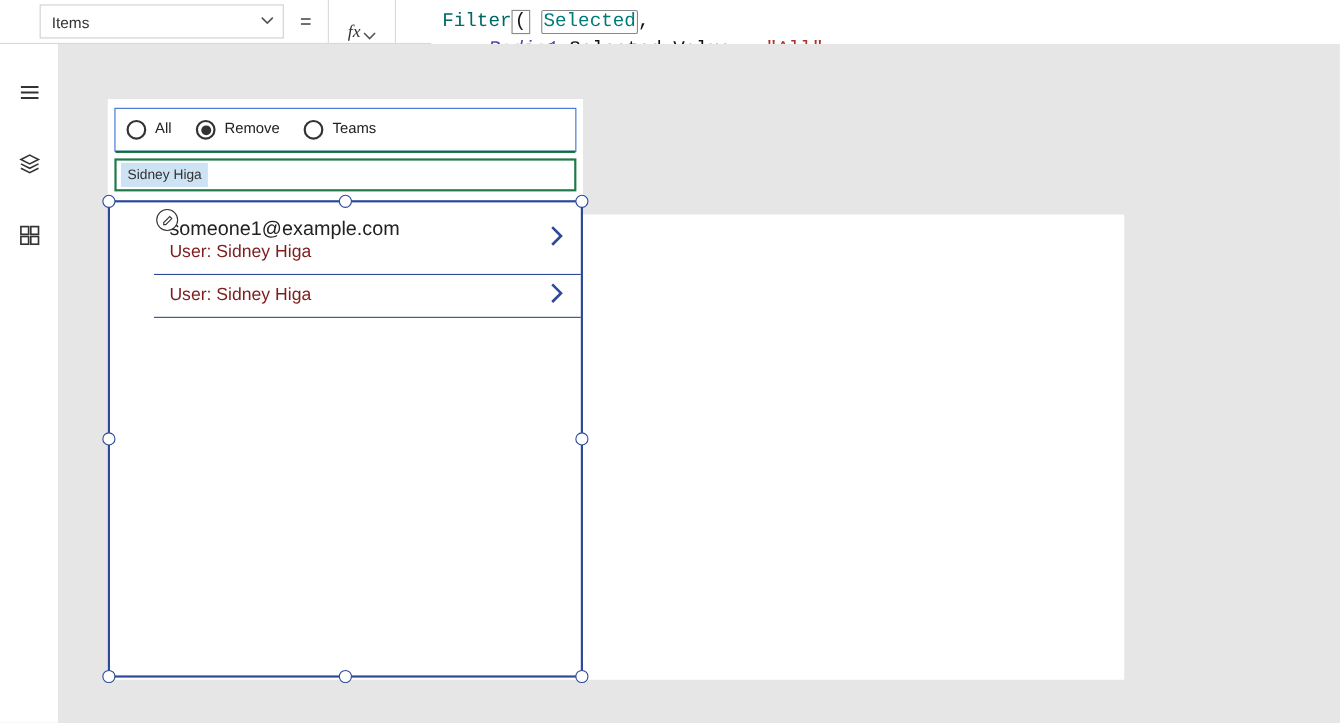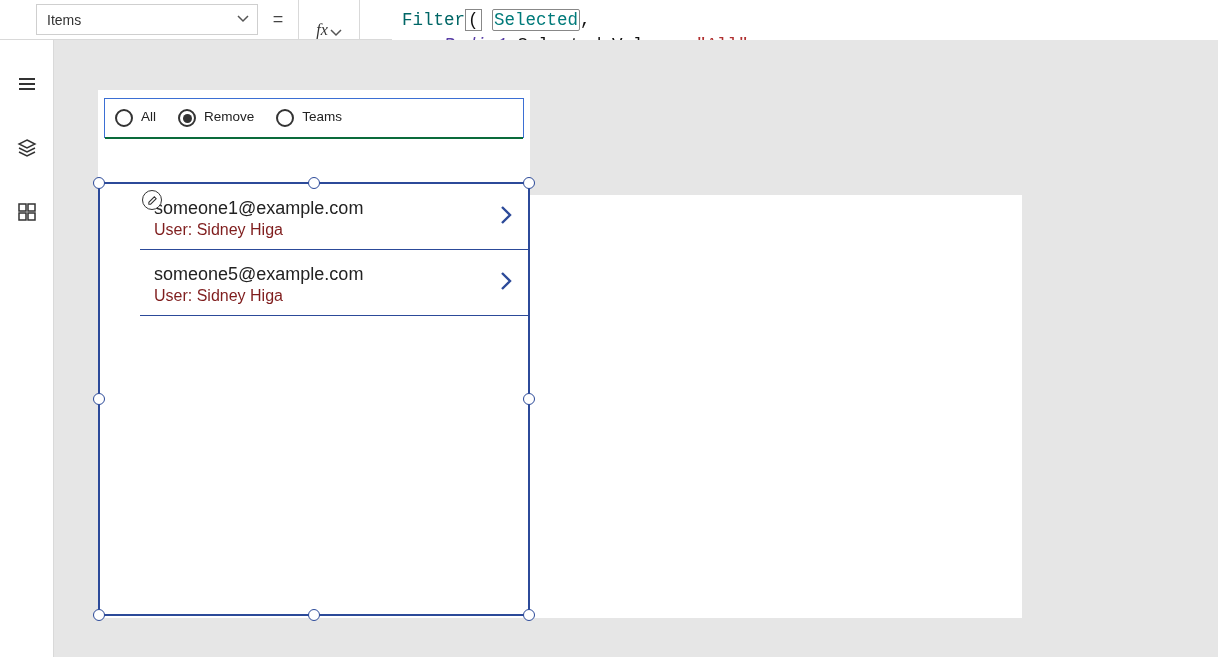--- a/index.html
+++ b/index.html
@@ -164,38 +164,40 @@
         <span class="rdo filled"></span>
         <span>Remove</span>
       </label>
       <label>
         <span class="rdo"></span>
         <span>Teams</span>
       </label>
       <span class="underline-green"></span>
     </div>
 
+    <div class="combo">
+      <span class="tag">Sidney Higa</span>
+    </div>
 
     <div class="gallery">
       <div class="galitem">
         <span class="editcircle">
           <svg width="11" height="11" viewBox="0 0 12 12">
               <path d="M2 10 L4 10 L10 4 L8 2 L2 8 Z" stroke="#333" stroke-width="1.1" fill="none"></path>
             </svg>
         </span>
         <div class="t1">someone1@example.com</div>
         <div class="t2">User: Sidney Higa</div>
         <span class="arrow chev-right">
           <svg viewBox="0 0 16 24">
               <path d="M4 4 L12 12 L4 20" stroke="#2c4a99" stroke-width="2.4" fill="none"></path>
             </svg>
         </span>
       </div>
       <div class="galitem">
-        <div class="t1">someone5@example.com</div>
         <div class="t2">User: Sidney Higa</div>
         <span class="arrow chev-right">
           <svg viewBox="0 0 16 24">
               <path d="M4 4 L12 12 L4 20" stroke="#2c4a99" stroke-width="2.4" fill="none"></path>
             </svg>
         </span>
       </div>
 
       <span class="handle h-tl"></span>
       <span class="handle h-tm"></span>

